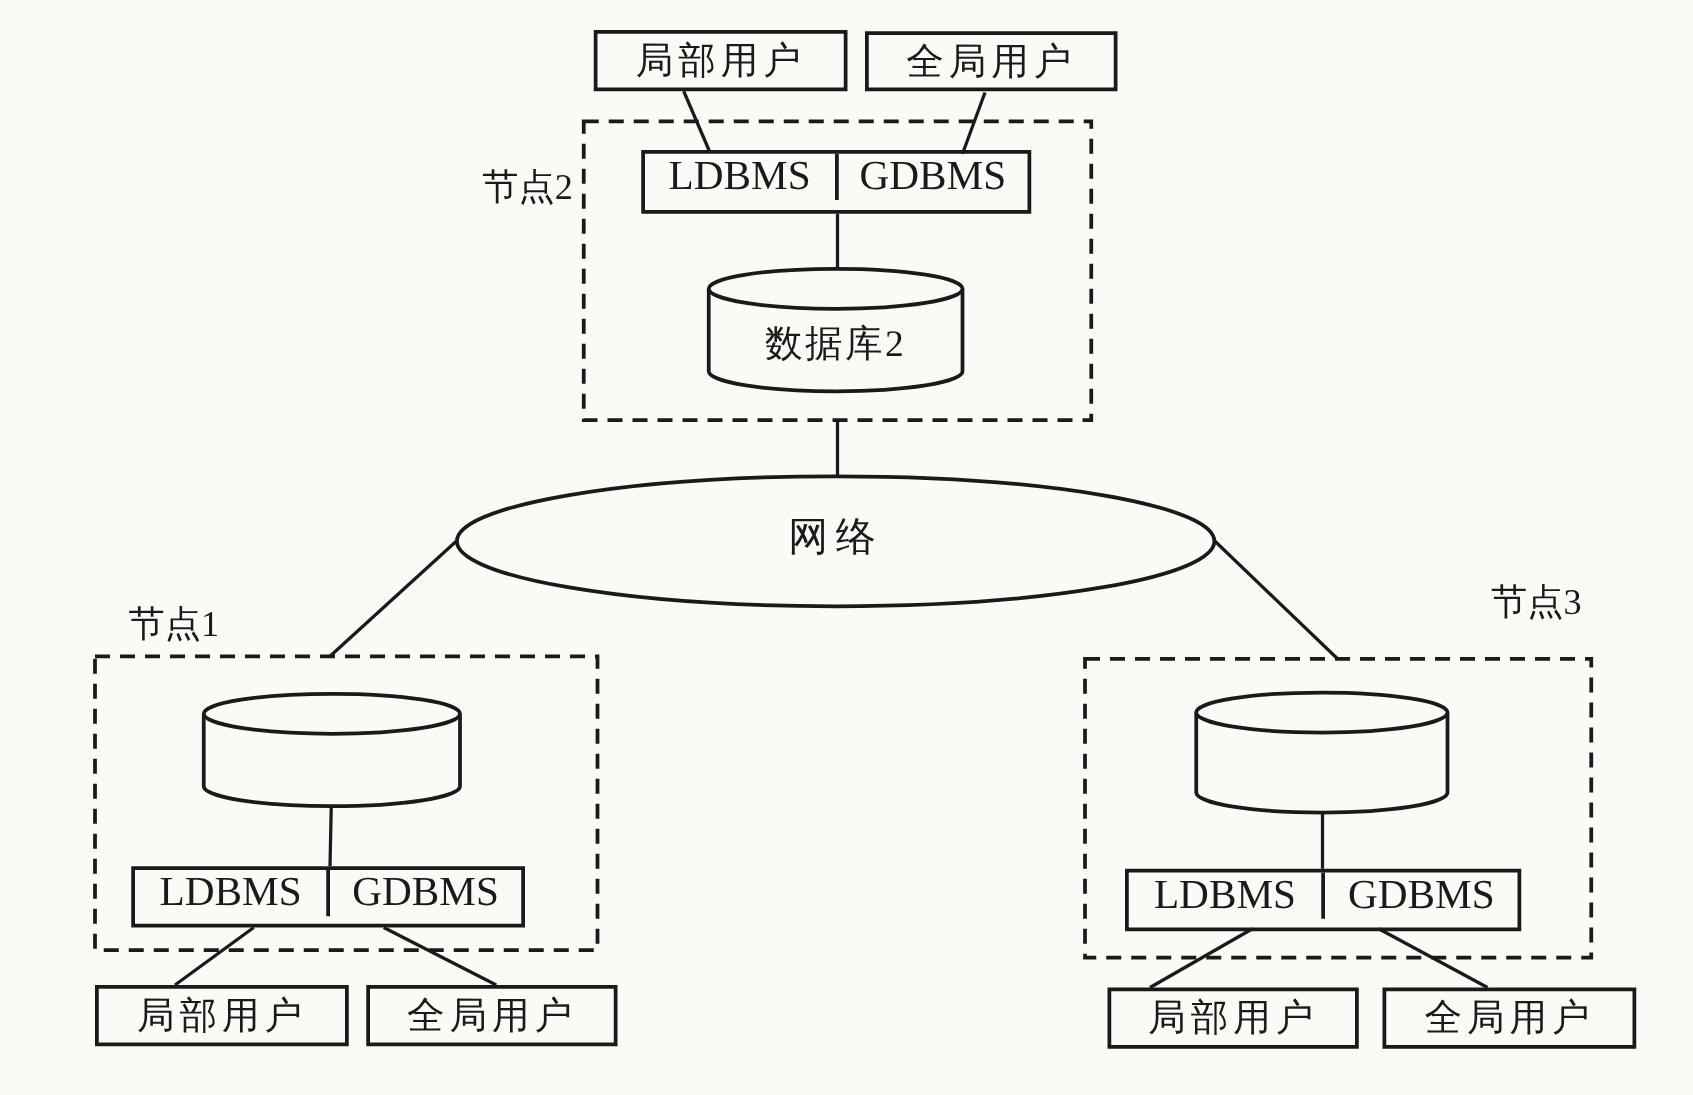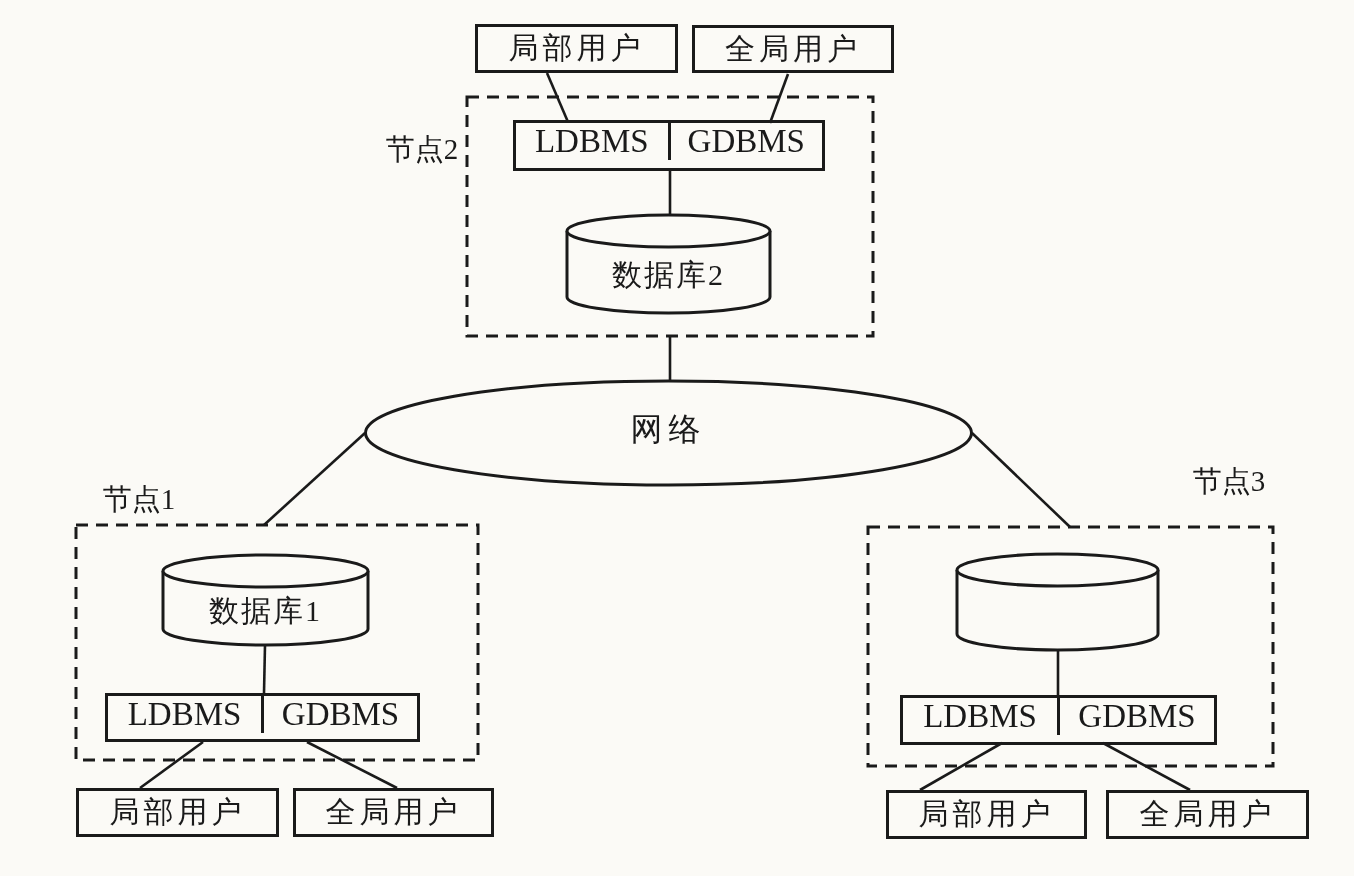--- a/index.html
+++ b/index.html
@@ -127,21 +127,20 @@
     <div class="dbms-cell first">LDBMS</div>
     <div class="dbms-cell">GDBMS</div>
   </div>
 
   <div class="free-label db-label" style="left:593px; top:258px; width:151px; height:34px;">数据库2</div>
 
   <div class="free-label net-label" style="left:593px; top:412px; width:151px; height:36px;">网络</div>
 
   <div class="free-label" style="left:96px; top:484px; width:86px; height:32px;">节点1</div>
 
-  <div class="free-label db-label" style="left:190px; top:594px; width:151px; height:34px;">数据库1</div>
 
   <div class="box dbms-box" style="left:105px; top:693px; width:315px; height:49px;">
     <div class="dbms-cell first">LDBMS</div>
     <div class="dbms-cell">GDBMS</div>
   </div>
 
   <div class="box user-box" style="left:60px; top:788px; width:203px; height:49px;">局部用户</div>
 
   <div class="box user-box" style="left:277px; top:788px; width:201px; height:49px;">全局用户</div>
 

